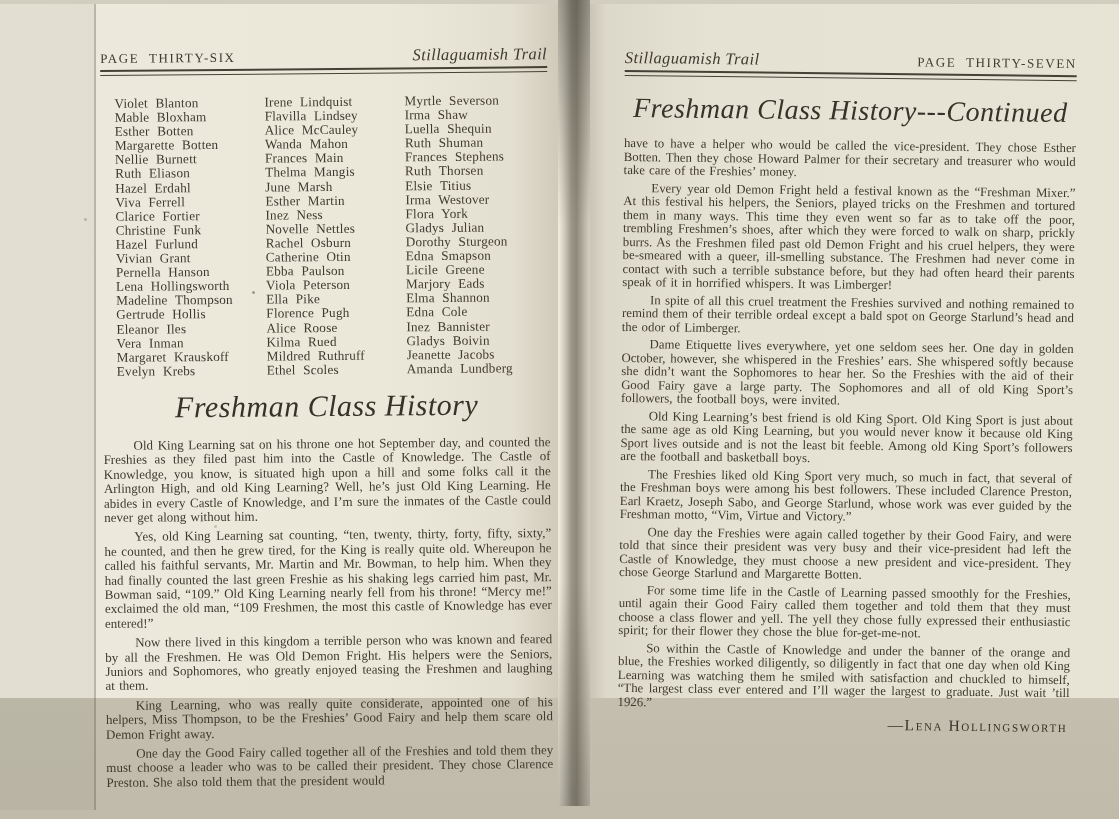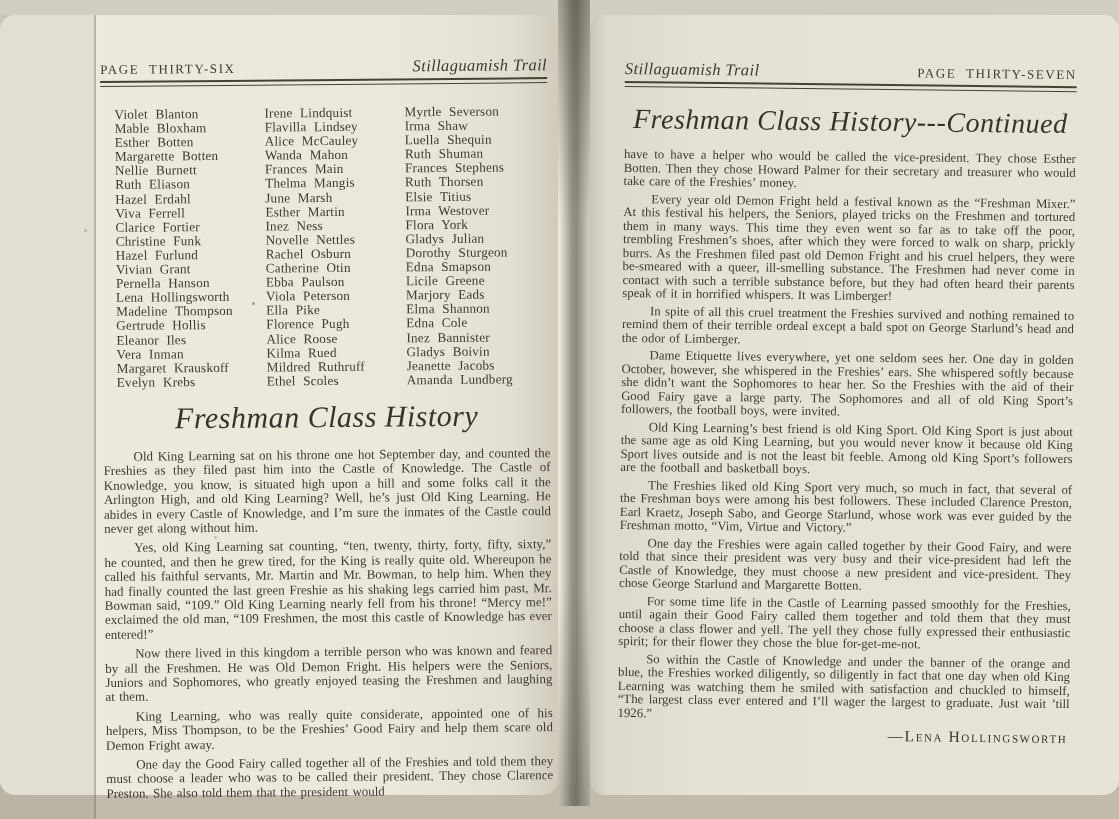--- a/index.html
+++ b/index.html
@@ -1,21 +1,21 @@
 <!DOCTYPE html>
 <html><head>
 <meta charset="utf-8">
 <style>
   html,body{margin:0;padding:0;background:#8f8c80;}
   .scan{
     position:relative;width:1119px;height:819px;overflow:hidden;
     background:linear-gradient(180deg,#d2cebf 0%,#cbc6b6 60%,#bfbaa9 100%);
     font-family:"Liberation Serif","DejaVu Serif",serif;color:#3f3a2f;
   }
-  .page{position:absolute;top:15px;height:780px;border-radius:15px;}
+  .page{position:absolute;top:4px;height:694px;}
   .page-left{
     left:0;width:558px;
     background:linear-gradient(90deg,#edeadd 0%,#ebe8da 70%,#e3dfd0 92%,#cfcaba 100%);
   }
   .page-right{
     left:590px;width:529px;
     background:linear-gradient(90deg,#c9c4b5 0%,#ddd9ca 3%,#e5e2d3 22%,#e7e4d6 100%);
   }
   .gutter{
     position:absolute;left:558px;top:0;width:32px;height:806px;

